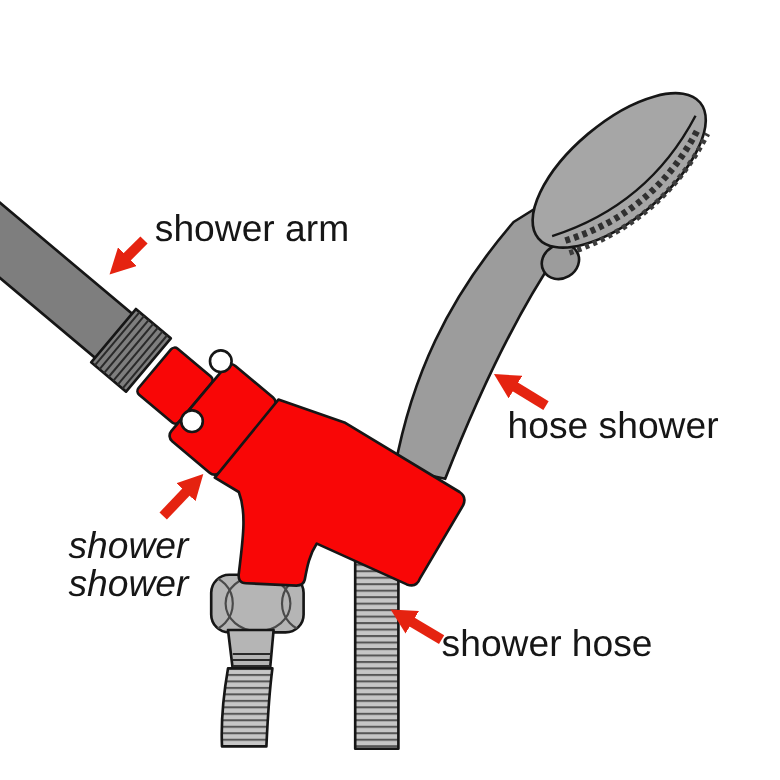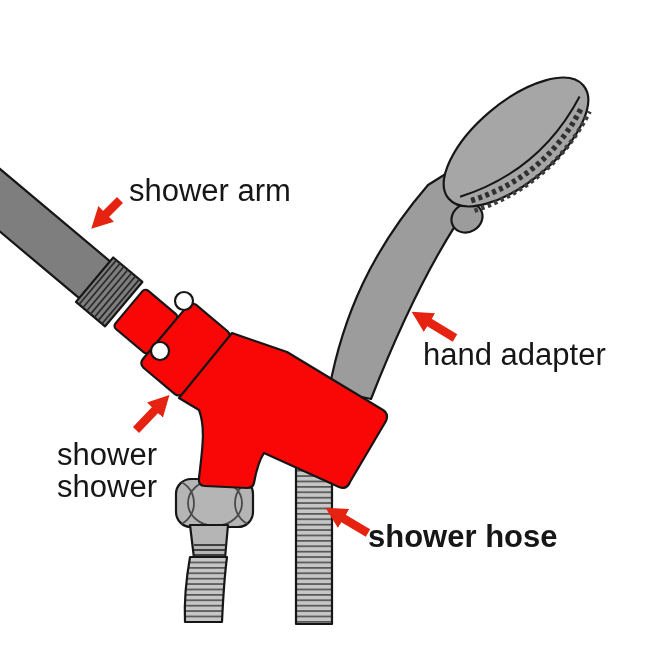--- a/index.html
+++ b/index.html
@@ -2,21 +2,21 @@
 <html><head>
 <meta charset="utf-8">
 <style>
   html,body { margin:0; padding:0; }
   body { width:650px; height:650px; position:relative; background:#ffffff;
          font-family:"Liberation Sans", sans-serif; overflow:hidden; }
   #stage { position:absolute; left:0; top:0; width:519px; height:650px; }
   svg { position:absolute; left:0; top:0; }
   .lbl { position:absolute; font-size:31px; line-height:32px; color:#161616;
          white-space:nowrap; font-family:"Liberation Sans", sans-serif; }
-  #lbl-adapter { width:146px; text-align:center; white-space:normal; }
+  #lbl-adapter { width:146px; text-align:center; white-space:normal;font-style:italic; }
   .outline { stroke:#161616; stroke-width:2.2; stroke-linejoin:round; }
   .thin    { stroke:#2a2a2a; stroke-width:1.7; }
   .arrow-shaft { stroke-width:8.5; fill:none; }
 </style>
 </head>
 <body>
 
 <div id="stage">
 <svg width="650" height="650" viewBox="0 0 650 650">
   <defs>
@@ -90,21 +90,21 @@
   <g stroke="#e52310">
     <line class="arrow-shaft" x1="120" y1="200" x2="104" y2="216" marker-end="url(#ah)"></line>
     <line class="arrow-shaft" x1="455" y1="338" x2="427" y2="321" marker-end="url(#ah)"></line>
     <line class="arrow-shaft" x1="136" y1="430" x2="157" y2="408" marker-end="url(#ah)"></line>
     <line class="arrow-shaft" x1="368" y1="533" x2="341" y2="517" marker-end="url(#ah)"></line>
   </g>
 </svg>
 
 <div class="lbl" id="lbl-arm" style="left:129px; top:175px;">shower arm</div>
 
-<div class="lbl" id="lbl-hand" style="left:423px; top:339px;">hand adapter</div>
+<div class="lbl" id="lbl-hand" style="left:423px; top:339px;">hose shower</div>
 
 <div class="lbl" id="lbl-adapter" style="left:34px; top:439px;">
   <span>shower</span><br>
   <span>shower</span>
 </div>
 
-<div class="lbl" id="lbl-hose" style="left:368px; top:521px;font-weight:bold;">shower hose</div>
+<div class="lbl" id="lbl-hose" style="left:368px; top:521px;">shower hose</div>
 </div>
 
 </body></html>

